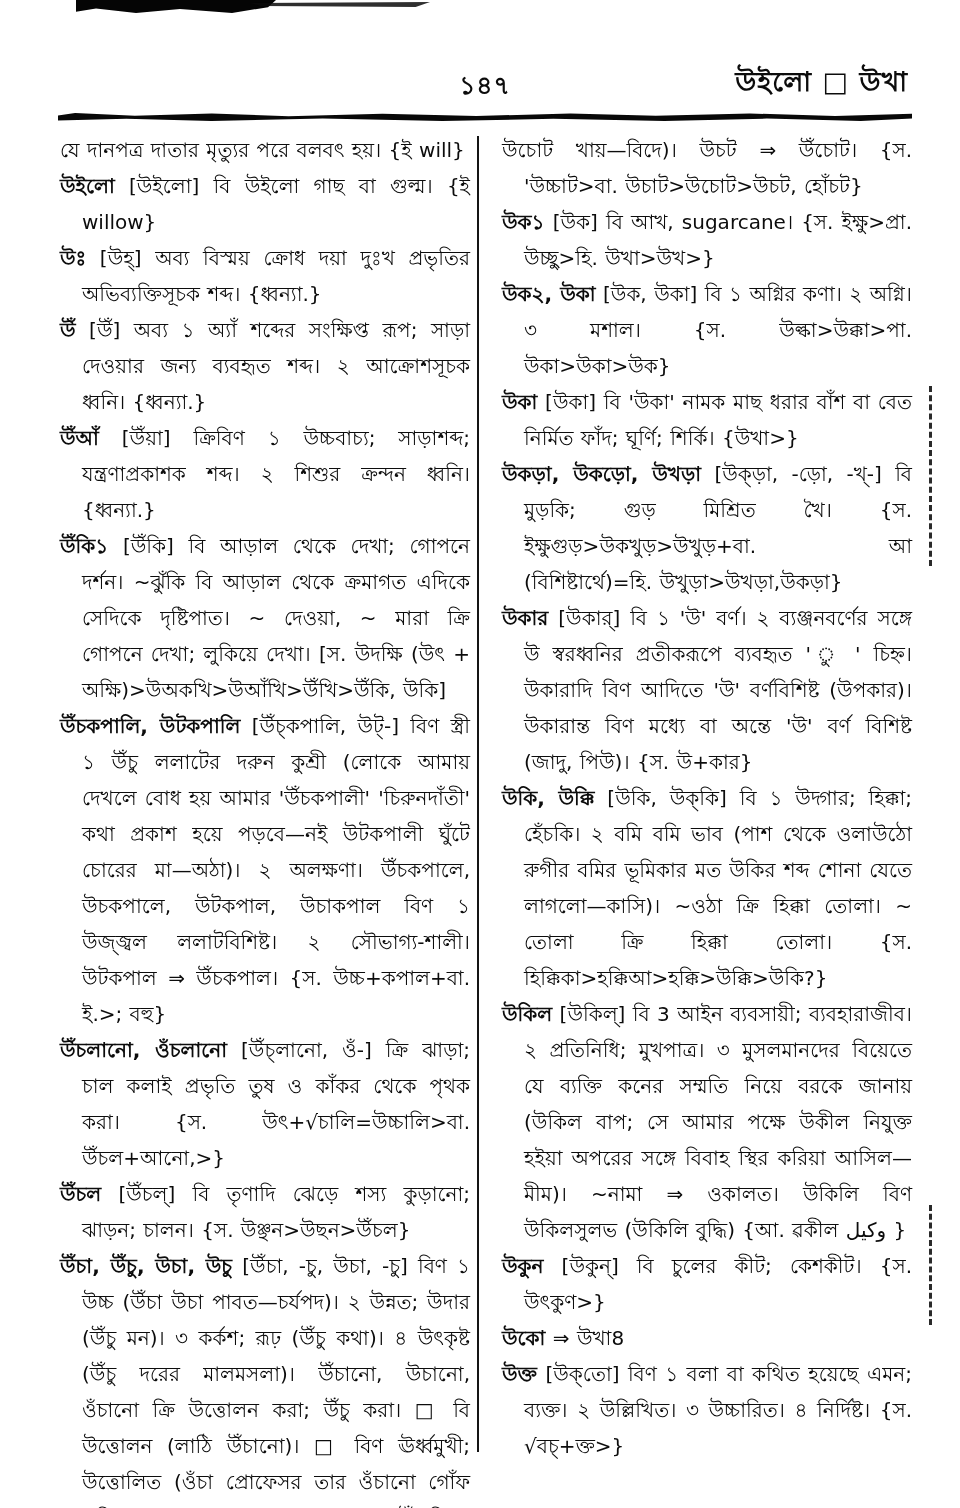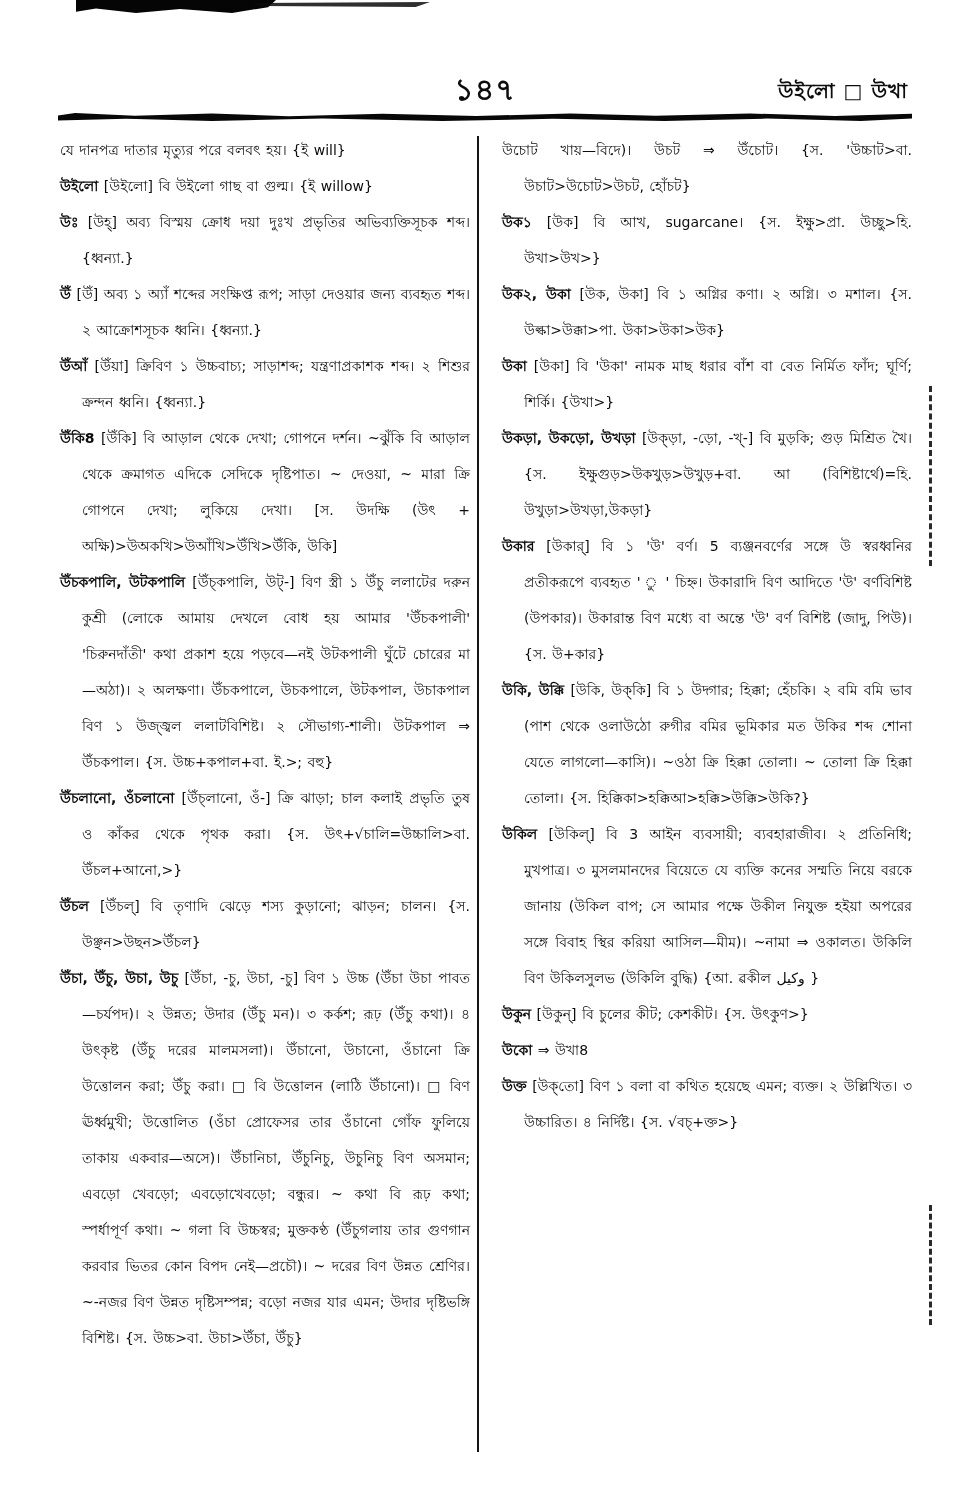--- a/index.html
+++ b/index.html
@@ -28,43 +28,43 @@
     border-left:3px dashed #2a2a2a;
   }
   .edge-dash-2 {
     position:absolute; top:1205px; left:929px; width:0; height:120px;
     border-left:3px dashed #2a2a2a;
   }
   
   .header-row { position:absolute; top:60px; left:60px; width:850px; height:42px; }
   .page-number {
     position:absolute; left:0; width:100%; top:6px;
-    text-align:center; font-size:30px; font-weight:bold; letter-spacing:1px;
+    text-align:center; font-size:25px; font-weight:bold; letter-spacing:1px;
   }
   .header-right {
-    position:absolute; right:2px; top:16px;
-    font-size:20px; font-weight:bold; letter-spacing:1px;
+    position:absolute; right:2px; top:1px;
+    font-size:27px; font-weight:bold; letter-spacing:1px;
   }
   .rule {
     position:absolute; top:113px; left:58px; width:854px; height:8px;
     background:#080808;
     clip-path: polygon(0 30%, 2% 0, 9% 35%, 18% 5%, 27% 40%, 38% 8%, 49% 38%, 60% 5%, 70% 35%, 81% 6%, 91% 38%, 100% 10%, 100% 70%, 94% 100%, 83% 70%, 71% 100%, 58% 72%, 45% 100%, 31% 70%, 18% 100%, 8% 72%, 0 95%);
   }
   
   .divider {
     position:absolute; top:136px; left:477px; width:2px; height:1316px;
     background:#141414;
   }
   .columns {
     position:absolute; top:132px; left:60px; width:852px;
     display:flex; gap:32px;
   }
   .col { width:410px; text-align:justify; }
   .entry {
-    font-size:14px; line-height:36px;
+    font-size:20px; line-height:36px;
     padding-left:22px; text-indent:-22px;
     word-spacing:1px;
   }
   .entry .head { font-weight:bold; }
   .entry .head:not(:empty)::after { content:" "; font-weight:normal; }
 </style>
 </head>
 <body>
 
 <div class="page">
@@ -83,35 +83,35 @@
   <div class="divider"></div>
 
   <div class="columns">
 
     <div class="col">
       <div class="entry"><span class="head"></span><span class="body">যে দানপত্র দাতার মৃত্যুর পরে বলবৎ হয়। {ই will}</span></div>
       <div class="entry"><span class="head">উইলো</span><span class="body">[উইলো] বি উইলো গাছ বা গুল্ম। {ই willow}</span></div>
       <div class="entry"><span class="head">উঃ</span><span class="body">[উহ্] অব্য বিস্ময় ক্রোধ দয়া দুঃখ প্রভৃতির অভিব্যক্তিসূচক শব্দ। {ধ্বন্যা.}</span></div>
       <div class="entry"><span class="head">উঁ</span><span class="body">[উঁ] অব্য ১ অ্যাঁ শব্দের সংক্ষিপ্ত রূপ; সাড়া দেওয়ার জন্য ব্যবহৃত শব্দ। ২ আক্রোশসূচক ধ্বনি। {ধ্বন্যা.}</span></div>
       <div class="entry"><span class="head">উঁআঁ</span><span class="body">[উঁয়া] ক্রিবিণ ১ উচ্চবাচ্য; সাড়াশব্দ; যন্ত্রণাপ্রকাশক শব্দ। ২ শিশুর ক্রন্দন ধ্বনি। {ধ্বন্যা.}</span></div>
-      <div class="entry"><span class="head">উঁকি8</span><span class="body">[উঁকি] বি আড়াল থেকে দেখা; গোপনে দর্শন। ~ঝুঁকি বি আড়াল থেকে ক্রমাগত এদিকে সেদিকে দৃষ্টিপাত। ~ দেওয়া, ~ মারা ক্রি গোপনে দেখা; লুকিয়ে দেখা। [স. উদক্ষি (উৎ + অক্ষি)&gt;উঅকখি&gt;উআঁখি&gt;উঁখি&gt;উঁকি, উকি]</span></div>
+      <div class="entry"><span class="head">উঁকি১</span><span class="body">[উঁকি] বি আড়াল থেকে দেখা; গোপনে দর্শন। ~ঝুঁকি বি আড়াল থেকে ক্রমাগত এদিকে সেদিকে দৃষ্টিপাত। ~ দেওয়া, ~ মারা ক্রি গোপনে দেখা; লুকিয়ে দেখা। [স. উদক্ষি (উৎ + অক্ষি)&gt;উঅকখি&gt;উআঁখি&gt;উঁখি&gt;উঁকি, উকি]</span></div>
       <div class="entry"><span class="head">উঁচকপালি, উটকপালি</span><span class="body">[উঁচ্‌কপালি, উট্-] বিণ স্ত্রী ১ উঁচু ললাটের দরুন কুশ্রী (লোকে আমায় দেখলে বোধ হয় আমার 'উঁচকপালী' 'চিরুনদাঁতী' কথা প্রকাশ হয়ে পড়বে—নই উটকপালী ঘুঁটে চোরের মা—অঠা)। ২ অলক্ষণা। উঁচকপালে, উচকপালে, উটকপাল, উচাকপাল বিণ ১ উজ্জ্বল ললাটবিশিষ্ট। ২ সৌভাগ্য-শালী। উটকপাল ⇒ উঁচকপাল। {স. উচ্চ+কপাল+বা. ই.&gt;; বহু}</span></div>
       <div class="entry"><span class="head">উঁচলানো, ওঁচলানো</span><span class="body">[উঁচ্‌লানো, ওঁ-] ক্রি ঝাড়া; চাল কলাই প্রভৃতি তুষ ও কাঁকর থেকে পৃথক করা। {স. উৎ+√চালি=উচ্চালি&gt;বা. উঁচল+আনো,&gt;}</span></div>
       <div class="entry"><span class="head">উঁচল</span><span class="body">[উঁচল্] বি তৃণাদি ঝেড়ে শস্য কুড়ানো; ঝাড়ন; চালন। {স. উঞ্ছন&gt;উছন&gt;উঁচল}</span></div>
       <div class="entry"><span class="head">উঁচা, উঁচু, উচা, উচু</span><span class="body">[উঁচা, -চু, উচা, -চু] বিণ ১ উচ্চ (উঁচা উচা পাবত—চর্যপদ)। ২ উন্নত; উদার (উঁচু মন)। ৩ কর্কশ; রূঢ় (উঁচু কথা)। ৪ উৎকৃষ্ট (উঁচু দরের মালমসলা)। উঁচানো, উচানো, ওঁচানো ক্রি উত্তোলন করা; উঁচু করা। □ বি উত্তোলন (লাঠি উঁচানো)। □ বিণ ঊর্ধ্বমুখী; উত্তোলিত (ওঁচা প্রোফেসর তার ওঁচানো গোঁফ ফুলিয়ে তাকায় একবার—অসে)। উঁচানিচা, উঁচুনিচু, উচুনিচু বিণ অসমান; এবড়ো খেবড়ো; এবড়োখেবড়ো; বন্ধুর। ~ কথা বি রূঢ় কথা; স্পর্ধাপূর্ণ কথা। ~ গলা বি উচ্চস্বর; মুক্তকণ্ঠ (উঁচুগলায় তার গুণগান করবার ভিতর কোন বিপদ নেই—প্রচৌ)। ~ দরের বিণ উন্নত শ্রেণির। ~-নজর বিণ উন্নত দৃষ্টিসম্পন্ন; বড়ো নজর যার এমন; উদার দৃষ্টিভঙ্গি বিশিষ্ট। {স. উচ্চ&gt;বা. উচা&gt;উঁচা, উঁচু}</span></div>
 
     </div>
 
     <div class="col">
       <div class="entry"><span class="head"></span><span class="body">উচোট খায়—বিদে)। উচট ⇒ উঁচোট। {স. 'উচ্চাট&gt;বা. উচাট&gt;উচোট&gt;উচট, হোঁচট}</span></div>
       <div class="entry"><span class="head">উক১</span><span class="body">[উক] বি আখ, sugarcane। {স. ইক্ষু&gt;প্রা. উচ্ছু&gt;হি. উখা&gt;উখ&gt;}</span></div>
       <div class="entry"><span class="head">উক২, উকা</span><span class="body">[উক, উকা] বি ১ অগ্নির কণা। ২ অগ্নি। ৩ মশাল। {স. উল্কা&gt;উক্কা&gt;পা. উকা&gt;উকা&gt;উক}</span></div>
       <div class="entry"><span class="head">উকা</span><span class="body">[উকা] বি 'উকা' নামক মাছ ধরার বাঁশ বা বেত নির্মিত ফাঁদ; ঘূর্ণি; শির্কি। {উখা&gt;}</span></div>
       <div class="entry"><span class="head">উকড়া, উকড়ো, উখড়া</span><span class="body">[উক্‌ড়া, -ড়ো, -খ্-] বি মুড়কি; গুড় মিশ্রিত খৈ। {স. ইক্ষুগুড়&gt;উকখুড়&gt;উখুড়+বা. আ (বিশিষ্টার্থে)=হি. উখুড়া&gt;উখড়া,উকড়া}</span></div>
-      <div class="entry"><span class="head">উকার</span><span class="body">[উকার্] বি ১ 'উ' বর্ণ। 5 ব্যঞ্জনবর্ণের সঙ্গে উ স্বরধ্বনির প্রতীকরূপে ব্যবহৃত ' ু ' চিহ্ন। উকারাদি বিণ আদিতে 'উ' বর্ণবিশিষ্ট (উপকার)। উকারান্ত বিণ মধ্যে বা অন্তে 'উ' বর্ণ বিশিষ্ট (জাদু, পিউ)। {স. উ+কার}</span></div>
+      <div class="entry"><span class="head">উকার</span><span class="body">[উকার্] বি ১ 'উ' বর্ণ। ২ ব্যঞ্জনবর্ণের সঙ্গে উ স্বরধ্বনির প্রতীকরূপে ব্যবহৃত ' ু ' চিহ্ন। উকারাদি বিণ আদিতে 'উ' বর্ণবিশিষ্ট (উপকার)। উকারান্ত বিণ মধ্যে বা অন্তে 'উ' বর্ণ বিশিষ্ট (জাদু, পিউ)। {স. উ+কার}</span></div>
       <div class="entry"><span class="head">উকি, উক্কি</span><span class="body">[উকি, উক্‌কি] বি ১ উদ্গার; হিক্কা; হেঁচকি। ২ বমি বমি ভাব (পাশ থেকে ওলাউঠো রুগীর বমির ভূমিকার মত উকির শব্দ শোনা যেতে লাগলো—কাসি)। ~ওঠা ক্রি হিক্কা তোলা। ~ তোলা ক্রি হিক্কা তোলা। {স. হিক্কিকা&gt;হক্কিআ&gt;হক্কি&gt;উক্কি&gt;উকি?}</span></div>
       <div class="entry"><span class="head">উকিল</span><span class="body">[উকিল্] বি 3 আইন ব্যবসায়ী; ব্যবহারাজীব। ২ প্রতিনিধি; মুখপাত্র। ৩ মুসলমানদের বিয়েতে যে ব্যক্তি কনের সম্মতি নিয়ে বরকে জানায় (উকিল বাপ; সে আমার পক্ষে উকীল নিযুক্ত হইয়া অপরের সঙ্গে বিবাহ স্থির করিয়া আসিল—মীম)। ~নামা ⇒ ওকালত। উকিলি বিণ উকিলসুলভ (উকিলি বুদ্ধি) {আ. ৱকীল وكيل }</span></div>
       <div class="entry"><span class="head">উকুন</span><span class="body">[উকুন্] বি চুলের কীট; কেশকীট। {স. উৎকুণ&gt;}</span></div>
       <div class="entry"><span class="head">উকো</span><span class="body">⇒ উখা8</span></div>
       <div class="entry"><span class="head">উক্ত</span><span class="body">[উক্‌তো] বিণ ১ বলা বা কথিত হয়েছে এমন; ব্যক্ত। ২ উল্লিখিত। ৩ উচ্চারিত। ৪ নির্দিষ্ট। {স. √বচ্+ক্ত&gt;}</span></div>
 
     </div>
 
   </div>
 </div>

